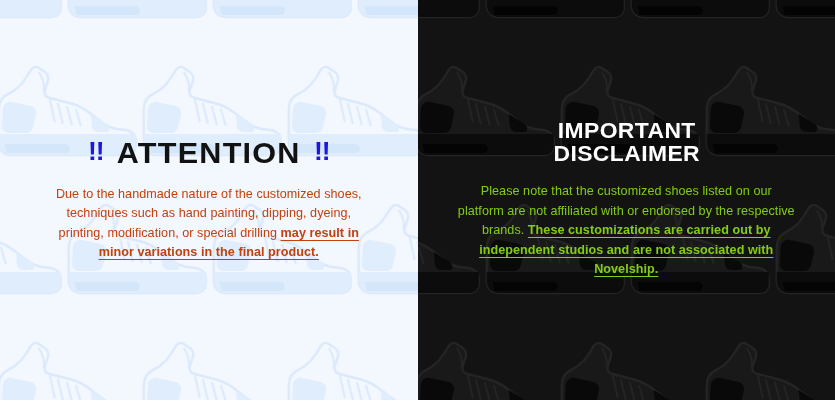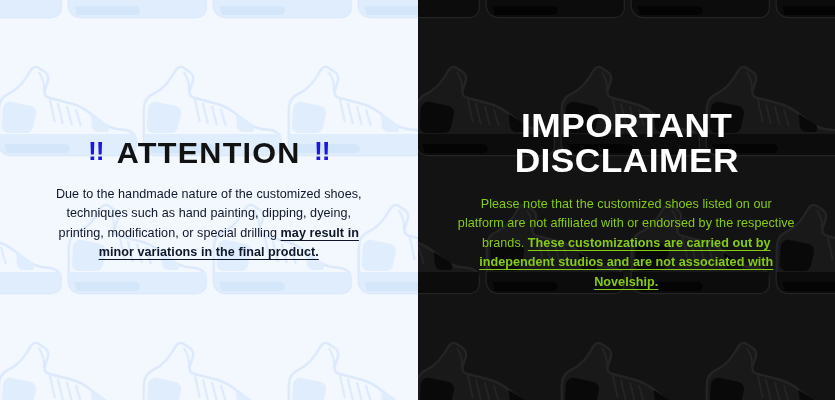--- a/index.html
+++ b/index.html
@@ -90,42 +90,42 @@
     position: relative;
     top: -1px;
   }
   .attention-word {
     font-stretch: condensed;
   }
 
   .disclaimer-heading {
     margin: 0 0 16px 0;
     font-family: "Liberation Sans", sans-serif;
-    font-size: 34px;
+    font-size: 22px;
     font-weight: 700;
     color: #ffffff;
     line-height: 1.04;
     letter-spacing: 0.4px;
     text-transform: uppercase;
   }
   .disclaimer-heading .line {
     display: block;
     transform: scaleX(1.04);
   }
 
   
   .body-copy {
     margin: 0;
     font-family: "Liberation Sans", sans-serif;
     font-size: 12.6px;
     line-height: 1.55;
     letter-spacing: 0.05px;
   }
   .body-light {
-    color: #0f172a;
+    color: #c2410c;
     padding: 0 24px;
   }
   .body-dark {
     color: #84cc16;
     padding: 0 14px;
   }
   .emph {
     font-weight: 700;
     text-decoration: underline;
     text-underline-offset: 2.5px;

